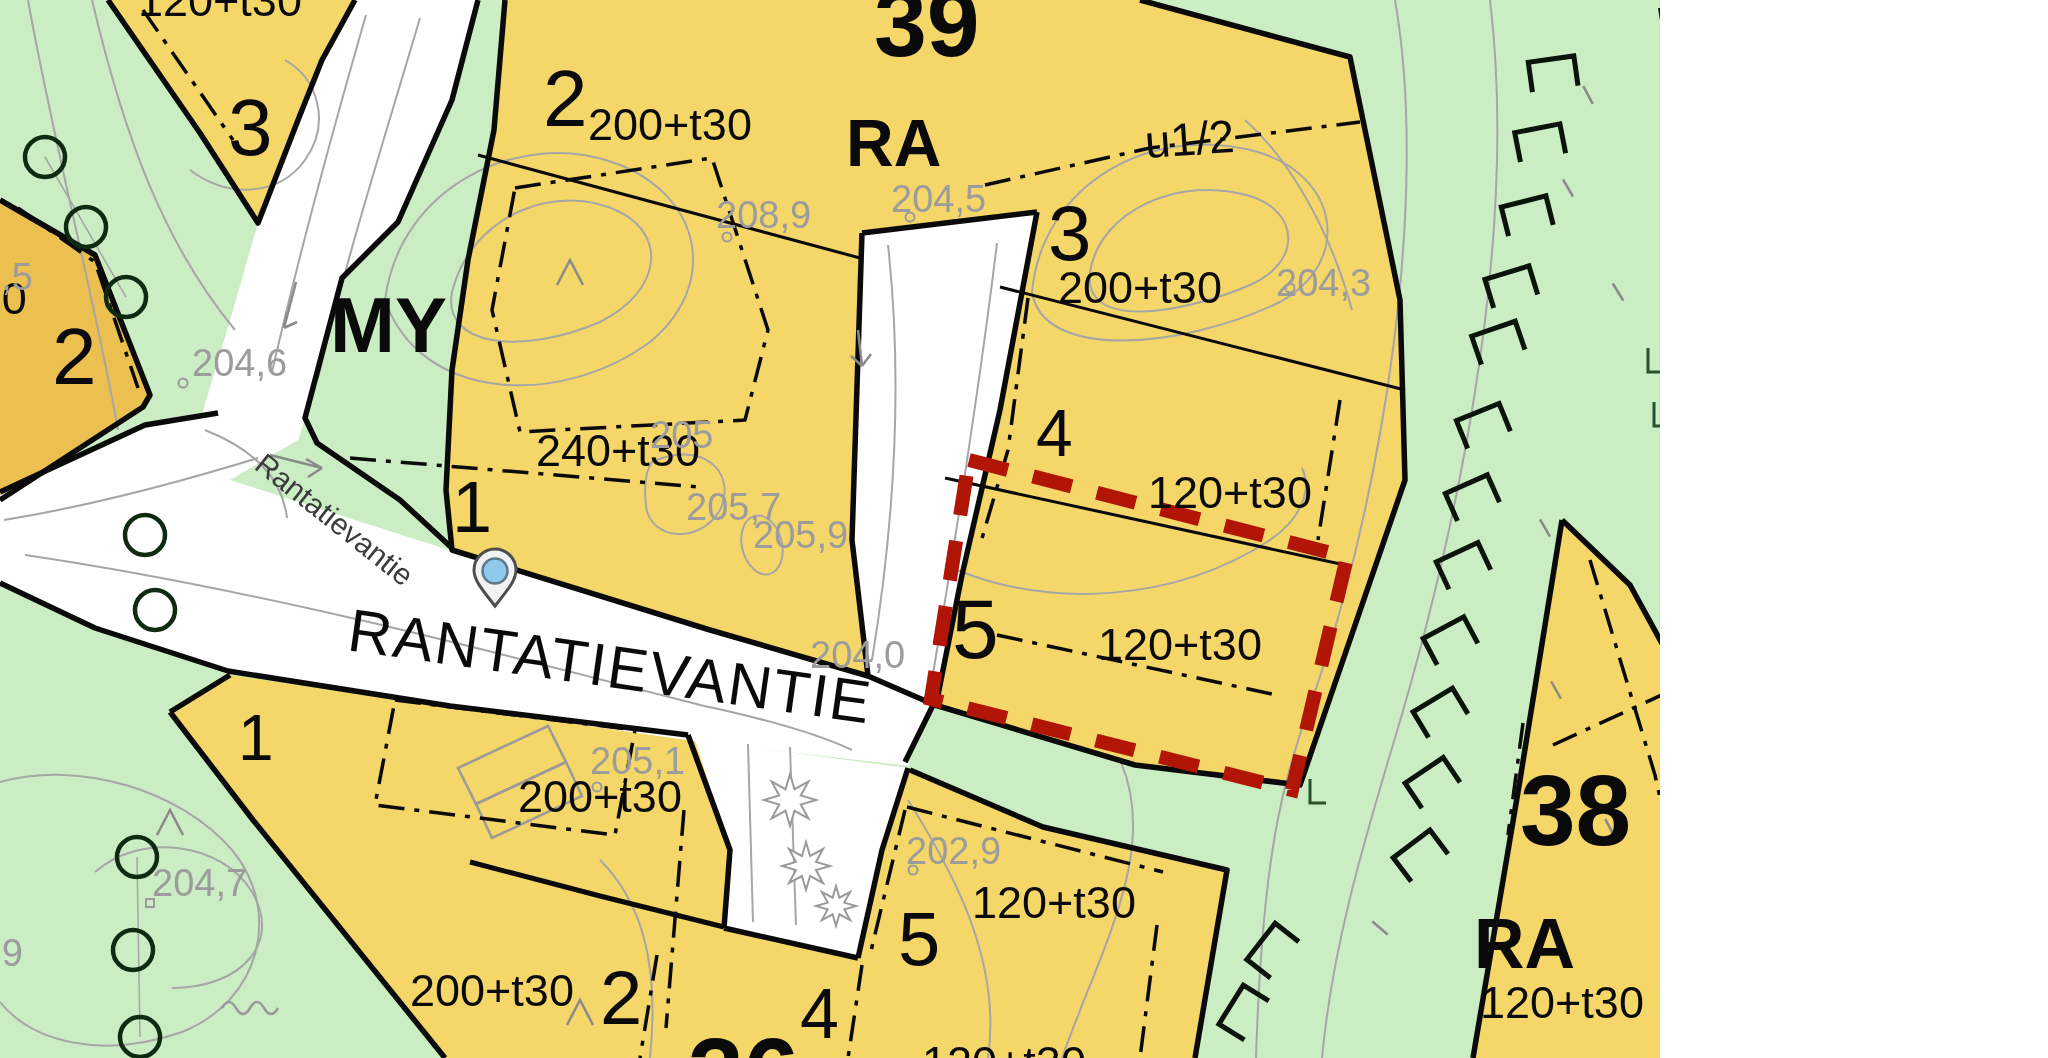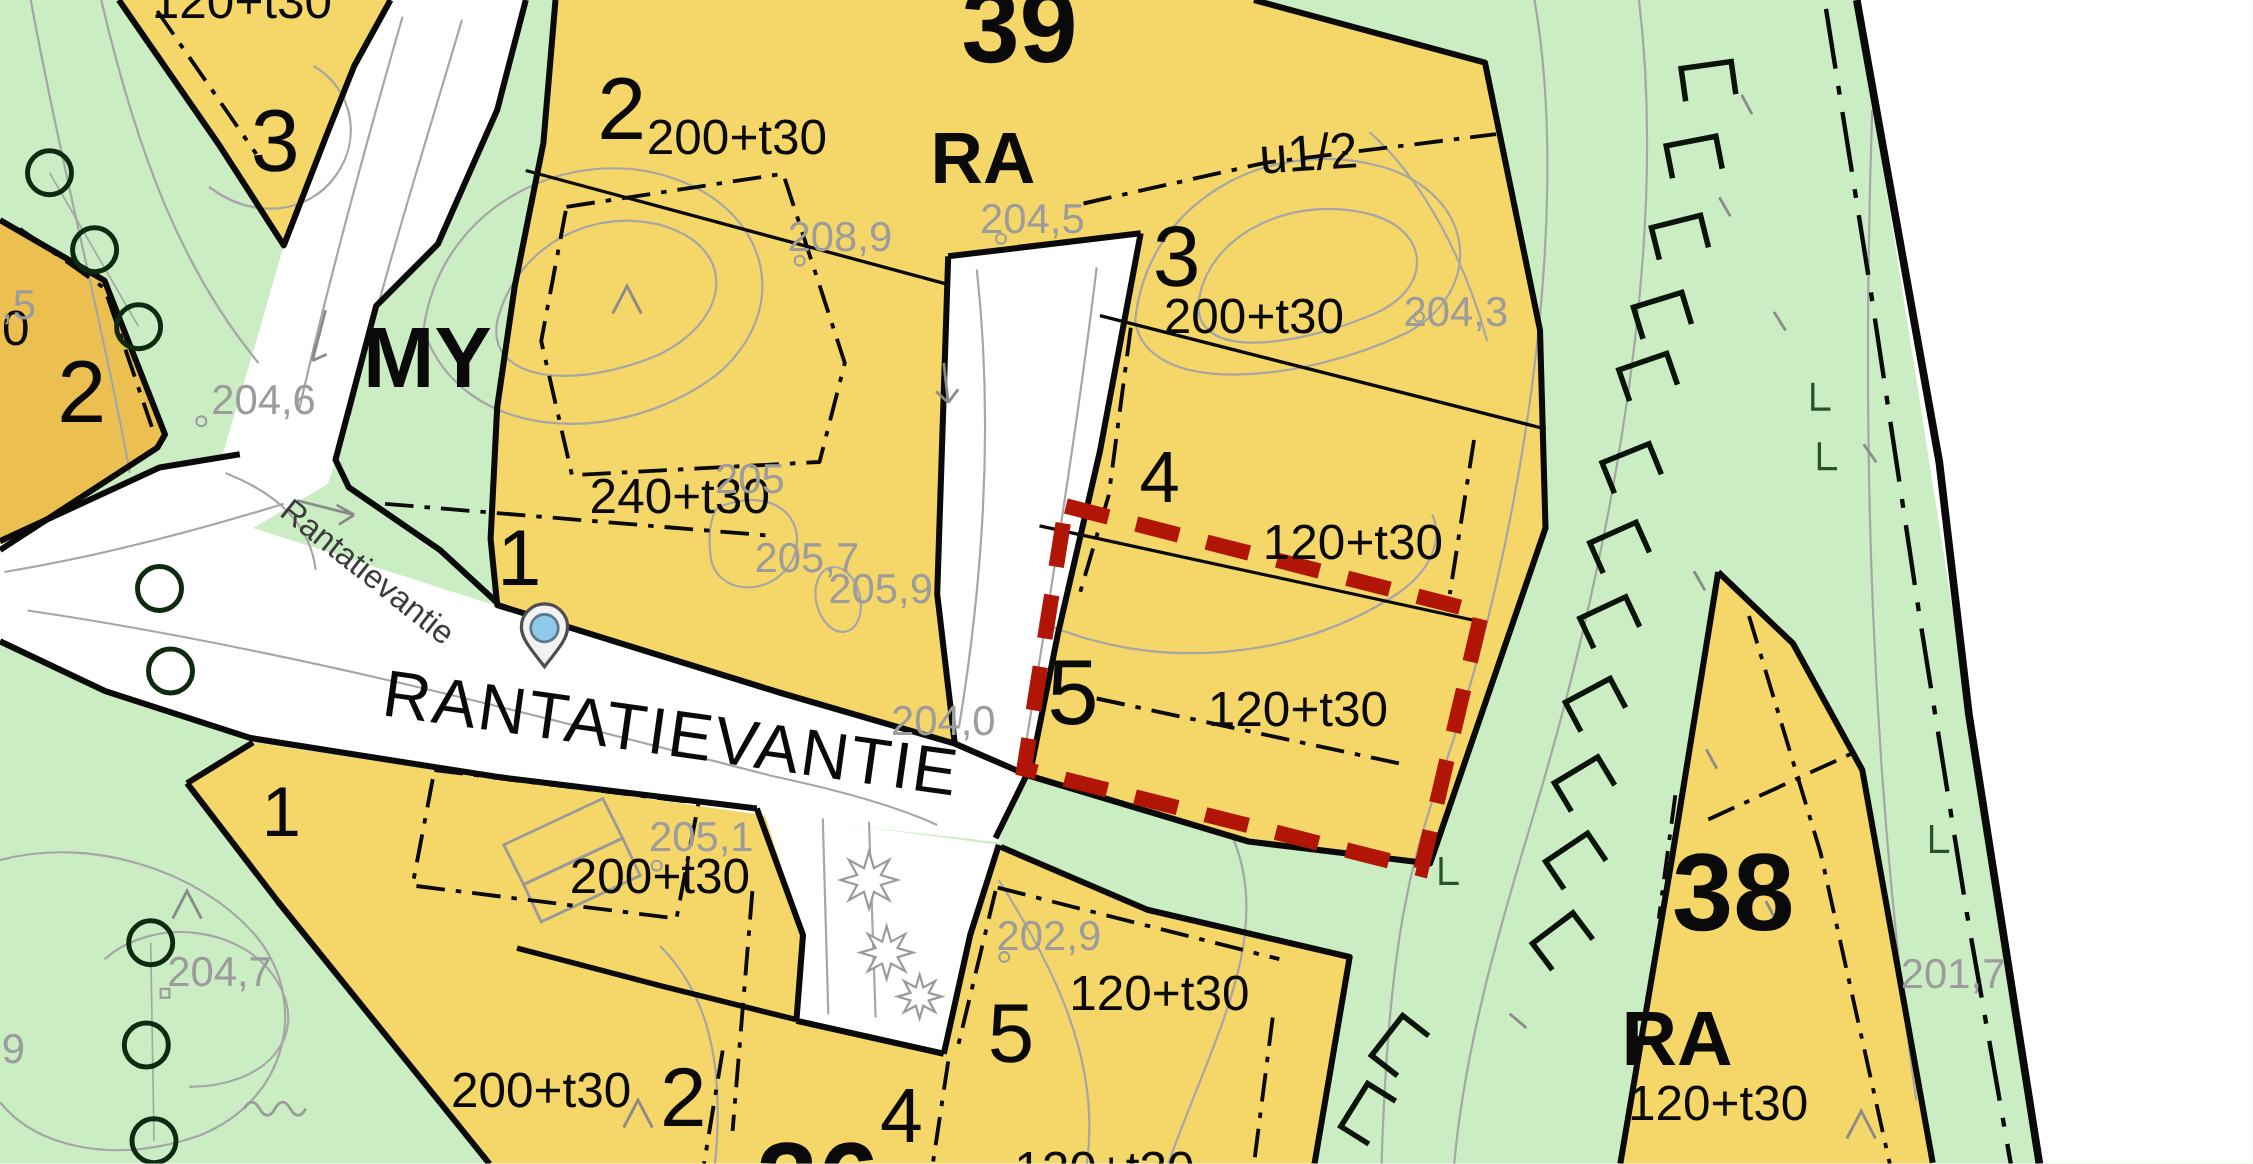--- a/index.html
+++ b/index.html
@@ -1,16 +1,16 @@
 <!DOCTYPE html>
 <html><head>
 <meta charset="utf-8">
 <style>
   html,body{margin:0;padding:0;background:#ffffff;}
-  .screen{position:relative;width:2048px;height:1058px;overflow:hidden;background:#fff;}
+  .screen{position:relative;width:1660px;height:1058px;overflow:hidden;background:#fff;}
   svg{display:block;font-family:"Liberation Sans","DejaVu Sans",sans-serif;}
   svg text{font-family:"Liberation Sans","DejaVu Sans",sans-serif;}
 </style>
 </head>
 <body>
 
 <div class="screen">
 <svg id="map-svg" viewBox="0 0 2048 1058" width="2048" height="1058">
 
   <rect x="0" y="0" width="2048" height="1058" fill="#cbedc3"></rect>

